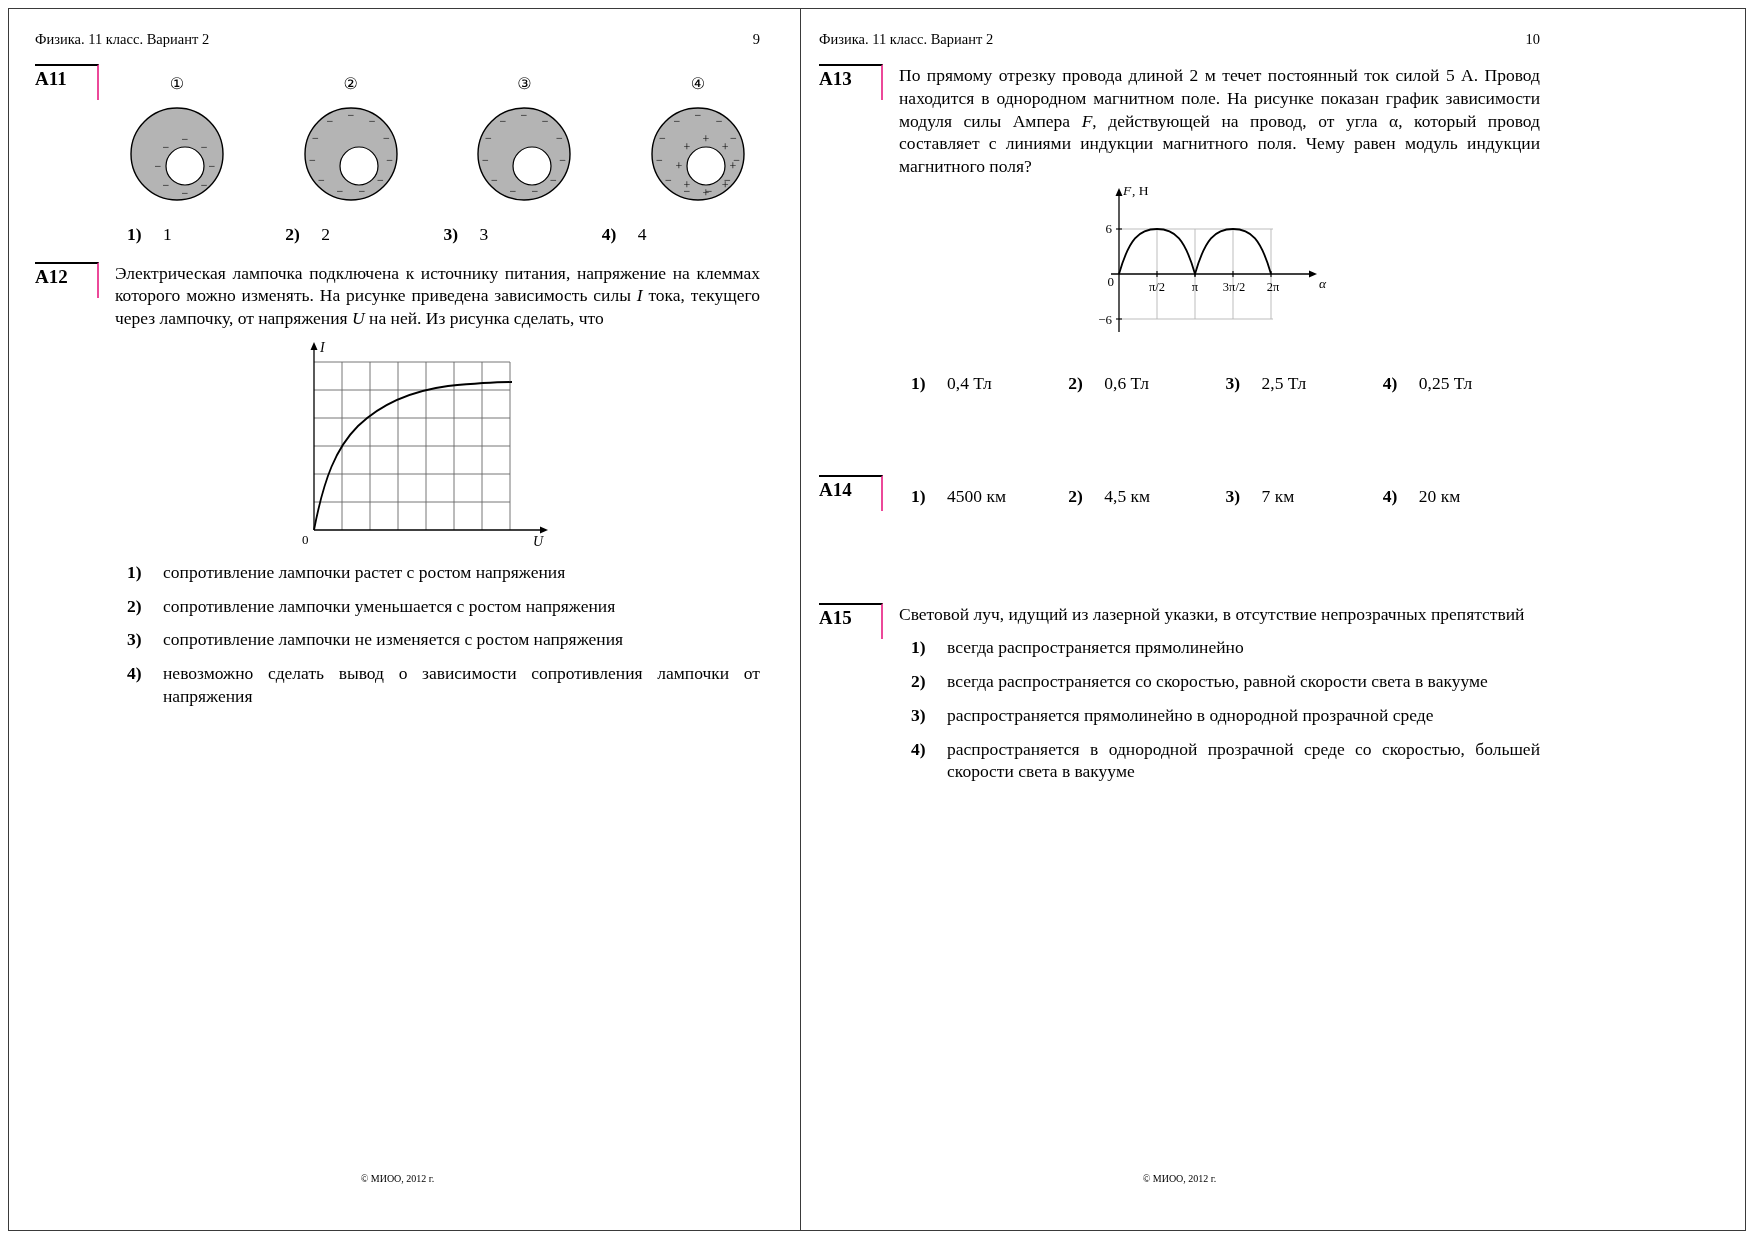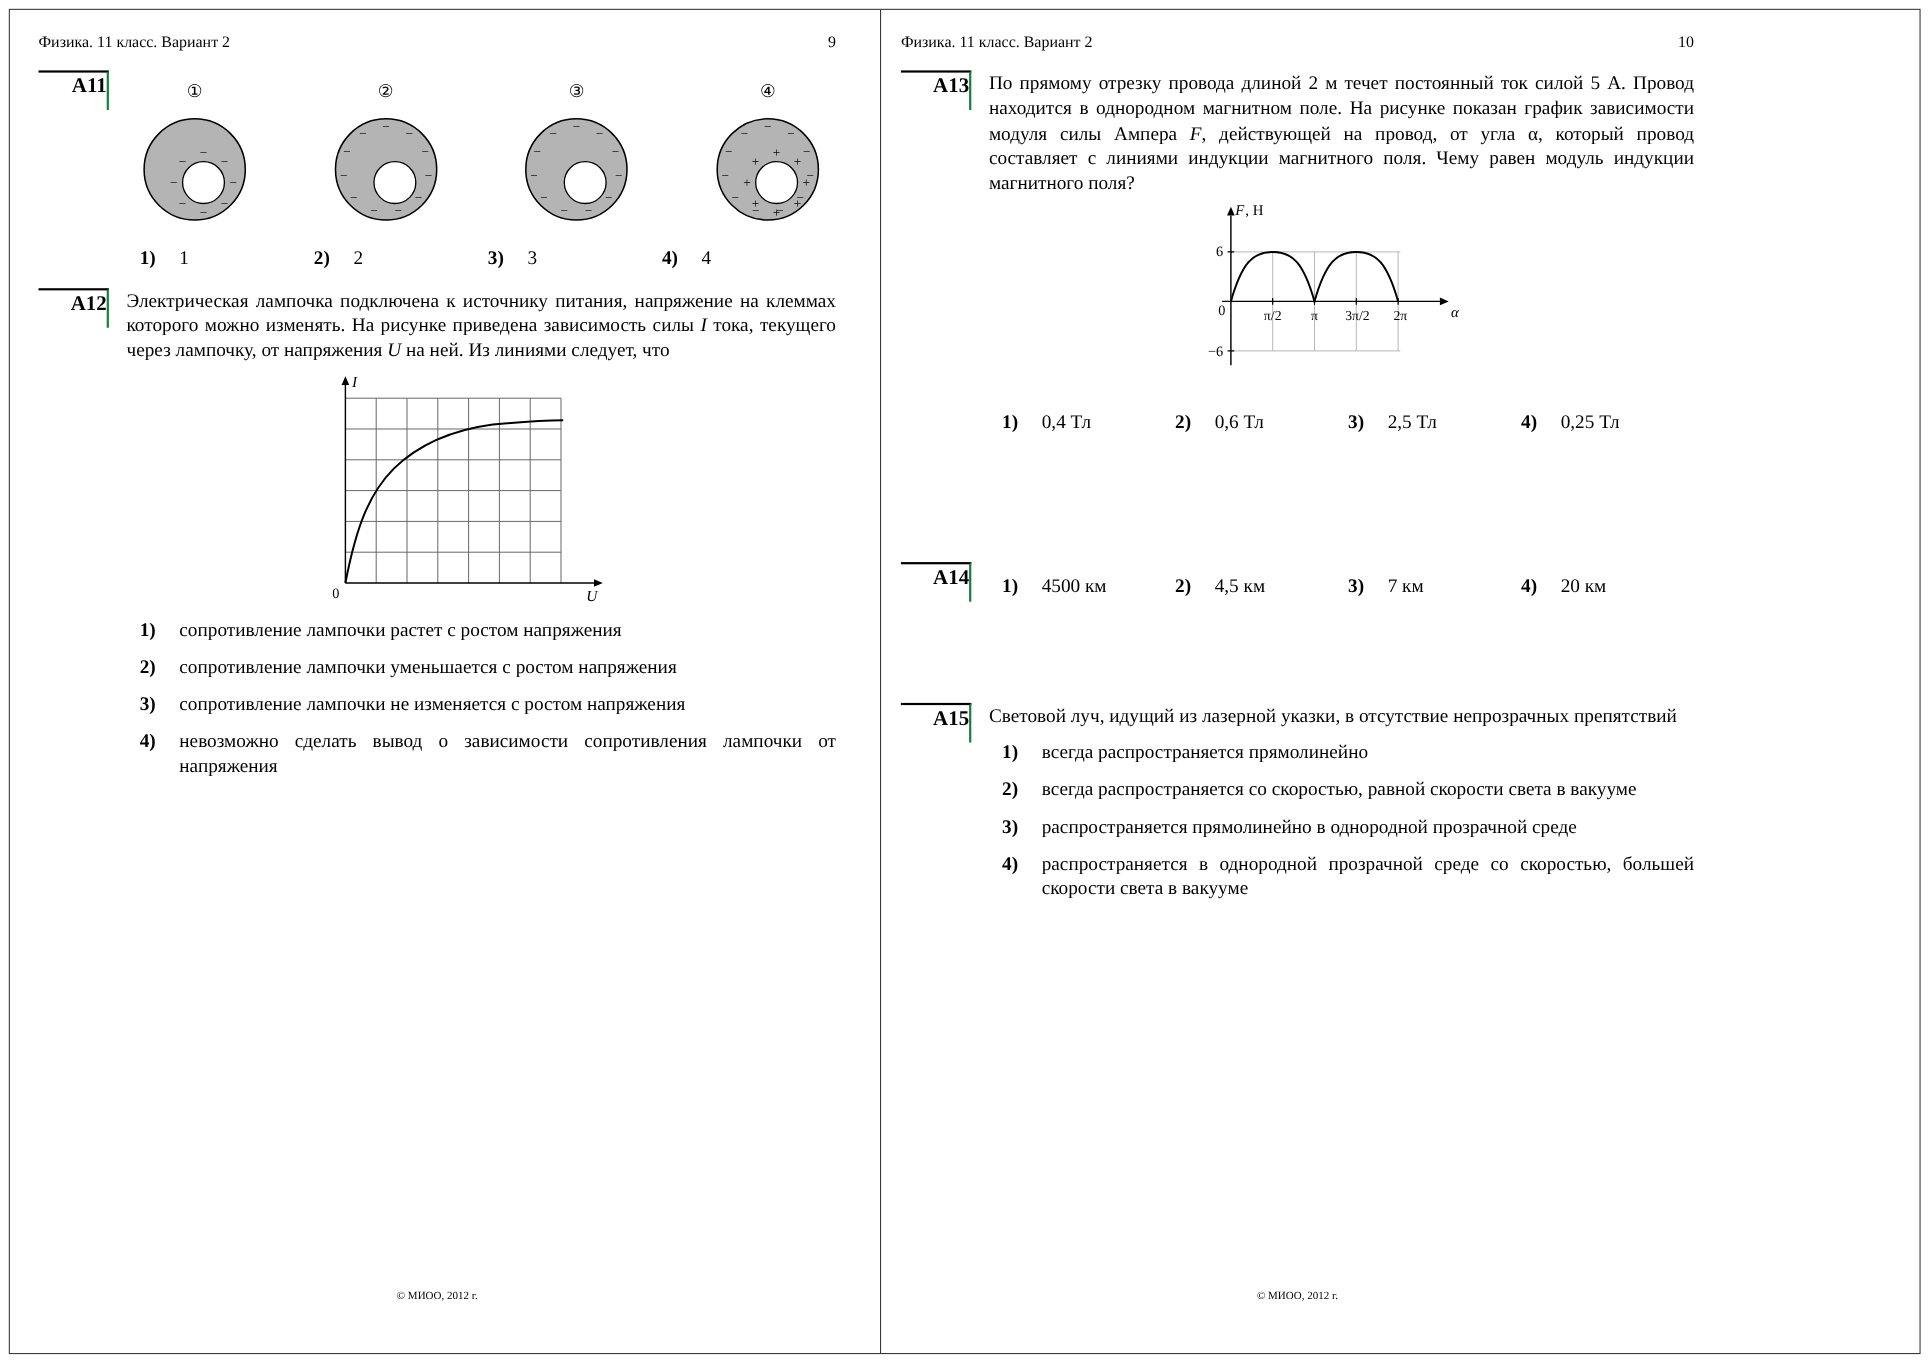--- a/index.html
+++ b/index.html
@@ -5,24 +5,24 @@
   * { box-sizing: border-box; }
   html,body { margin:0; padding:0; background:#fff; }
   body { font-family:"Liberation Serif", serif; color:#000; }
   .spread { position:relative; width:1568px; height:1239px; background:#fff; }
   .frame { position:absolute; left:8px; top:8px; width:1738px; height:1223px; border:1.5px solid #3a3a3a; display:flex; background:#fff; }
   .page { position:relative; height:100%; }
   .page-left  { width:792px; border-right:1.5px solid #3a3a3a; padding:22px 40px 0 26px; }
   .page-right { flex:1; padding:22px 205px 0 18px; }
   .phead { display:flex; justify-content:space-between; font-size:14.5px; margin-bottom:12px; }
   .q { display:flex; align-items:flex-start; margin-top:16px; }
-  .q-a14 { margin-top:116px; }
+  .q-a14 { margin-top:80px; }
   .q-a15 { margin-top:92px; }
-  .qlab { flex:none; width:64px; text-align:right; font-weight:bold; font-size:19px;
-          border-top:2px solid #000; border-right:2px solid #15803d; padding:2px 0 10px; margin-right:16px; }
+  .qlab { flex:none; width:64px; text-align:left; font-weight:bold; font-size:19px;
+          border-top:2px solid #000; border-right:2px solid #ec4899; padding:2px 0 10px; margin-right:16px; }
   .qbody { flex:1; min-width:0; font-size:17.5px; line-height:1.3; }
   .qtext { text-align:justify; }
   .var { font-style:italic; }
   .figrow { display:flex; justify-content:space-between; padding:0 6px; margin-top:10px; }
   .figcol { text-align:center; }
   .figlab { font-size:16px; margin-bottom:2px; }
   .figcol svg { display:block; margin:0 auto; }
   .ansrow { display:flex; margin-top:14px; padding-left:12px; }
   .ansrow .ans { width:25%; display:flex; }
   .anslist { margin-top:8px; padding-left:12px; }
@@ -154,21 +154,21 @@
                 <span class="ansnum">4)</span>
                 <span class="anstext">4</span>
               </div>
           </div>
         </div>
       </div>
 
       <div class="q">
         <div class="qlab">А12</div>
         <div class="qbody">
-          <div class="qtext"><span>Электрическая лампочка подключена к источнику питания, напряжение на клеммах которого можно изменять. На рисунке приведена зависимость силы </span><span class="var">I</span><span> тока, текущего через лампочку, от напряжения </span><span class="var">U</span><span> на ней. Из линиями следует, что</span></div>
+          <div class="qtext"><span>Электрическая лампочка подключена к источнику питания, напряжение на клеммах которого можно изменять. На рисунке приведена зависимость силы </span><span class="var">I</span><span> тока, текущего через лампочку, от напряжения </span><span class="var">U</span><span> на ней. Из рисунка сделать, что</span></div>
 
           <svg class="graph12" width="252" height="212" viewBox="0 0 252 212">
             <g>
               <line class="gridline" x1="42" y1="24" x2="42" y2="192"></line>
               <line class="gridline" x1="70" y1="24" x2="70" y2="192"></line>
               <line class="gridline" x1="98" y1="24" x2="98" y2="192"></line>
               <line class="gridline" x1="126" y1="24" x2="126" y2="192"></line>
               <line class="gridline" x1="154" y1="24" x2="154" y2="192"></line>
               <line class="gridline" x1="182" y1="24" x2="182" y2="192"></line>
               <line class="gridline" x1="210" y1="24" x2="210" y2="192"></line>

